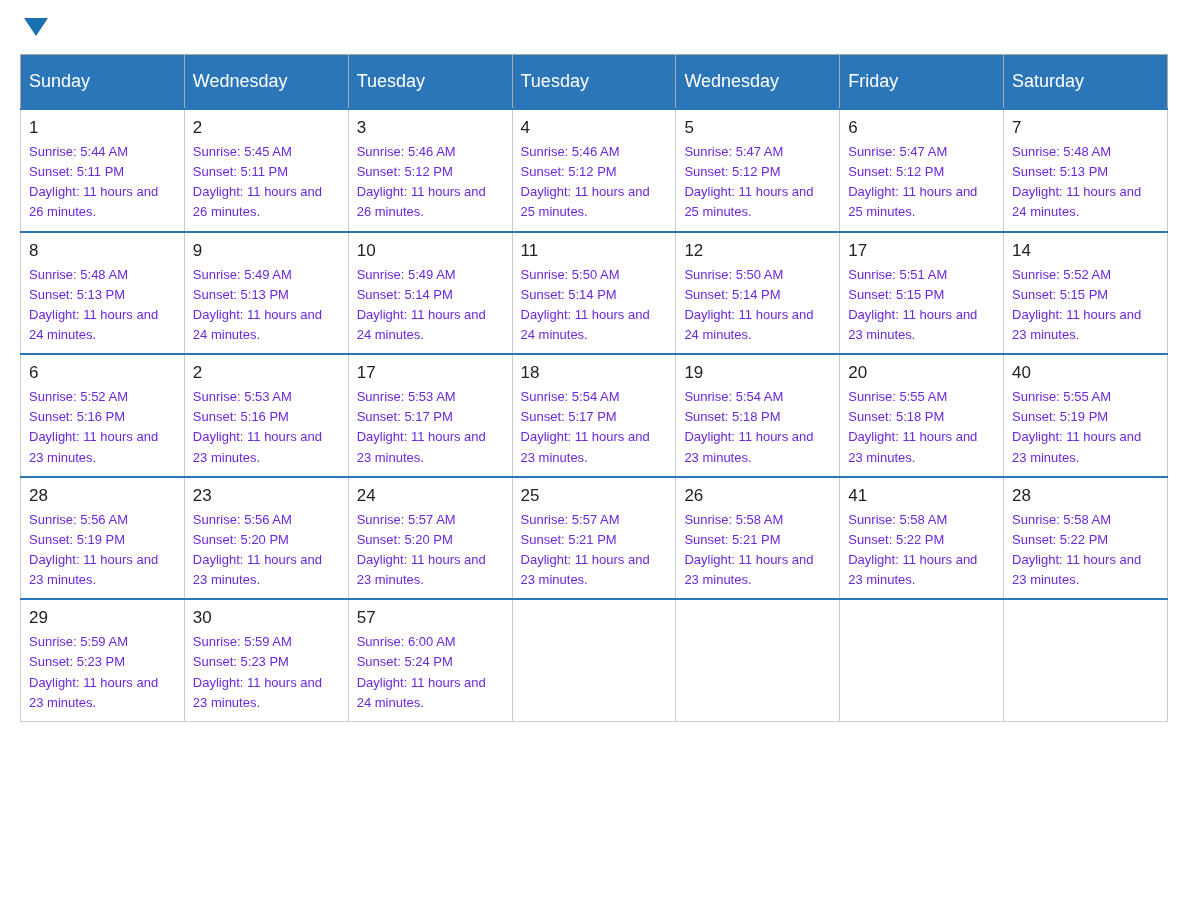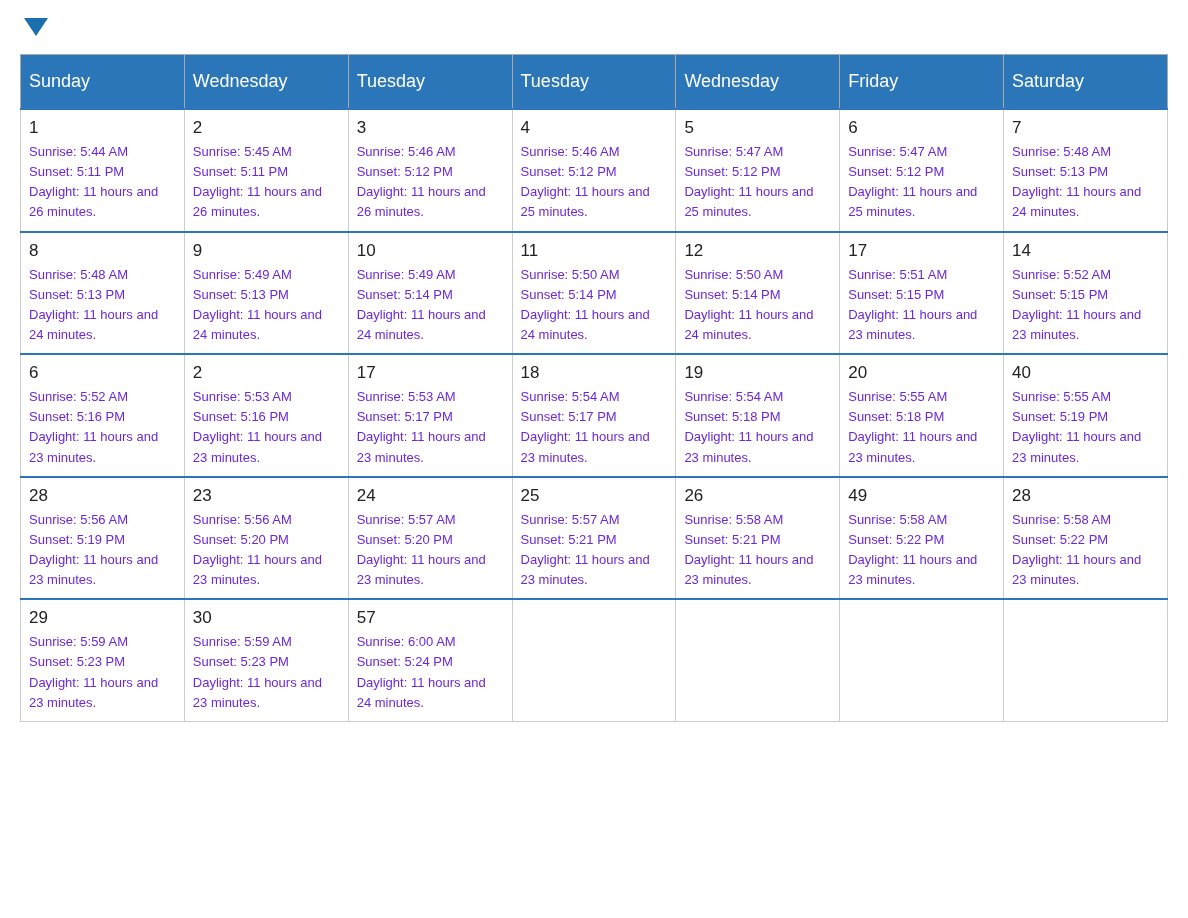--- a/index.html
+++ b/index.html
@@ -341,21 +341,21 @@
       </td>
         <td>
         <span class="day-number">26</span>
         <div class="day-info">
           Sunrise: 5:58 AM<br>
           Sunset: 5:21 PM<br>
           Daylight: 11 hours and 23 minutes.
         </div>
       </td>
         <td>
-        <span class="day-number">49</span>
+        <span class="day-number">41</span>
         <div class="day-info">
           Sunrise: 5:58 AM<br>
           Sunset: 5:22 PM<br>
           Daylight: 11 hours and 23 minutes.
         </div>
       </td>
         <td>
         <span class="day-number">28</span>
         <div class="day-info">
           Sunrise: 5:58 AM<br>

